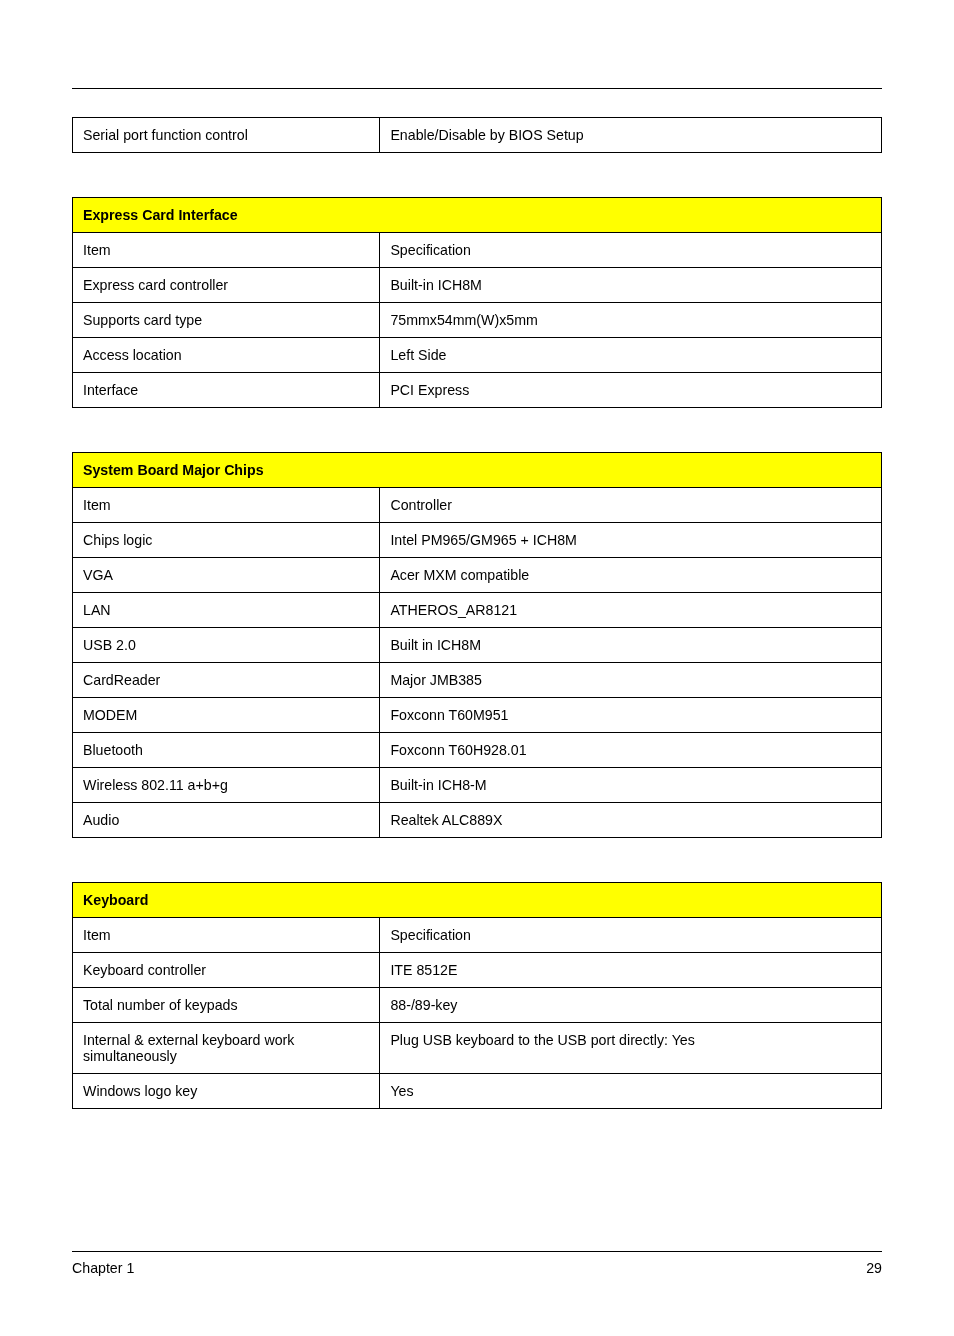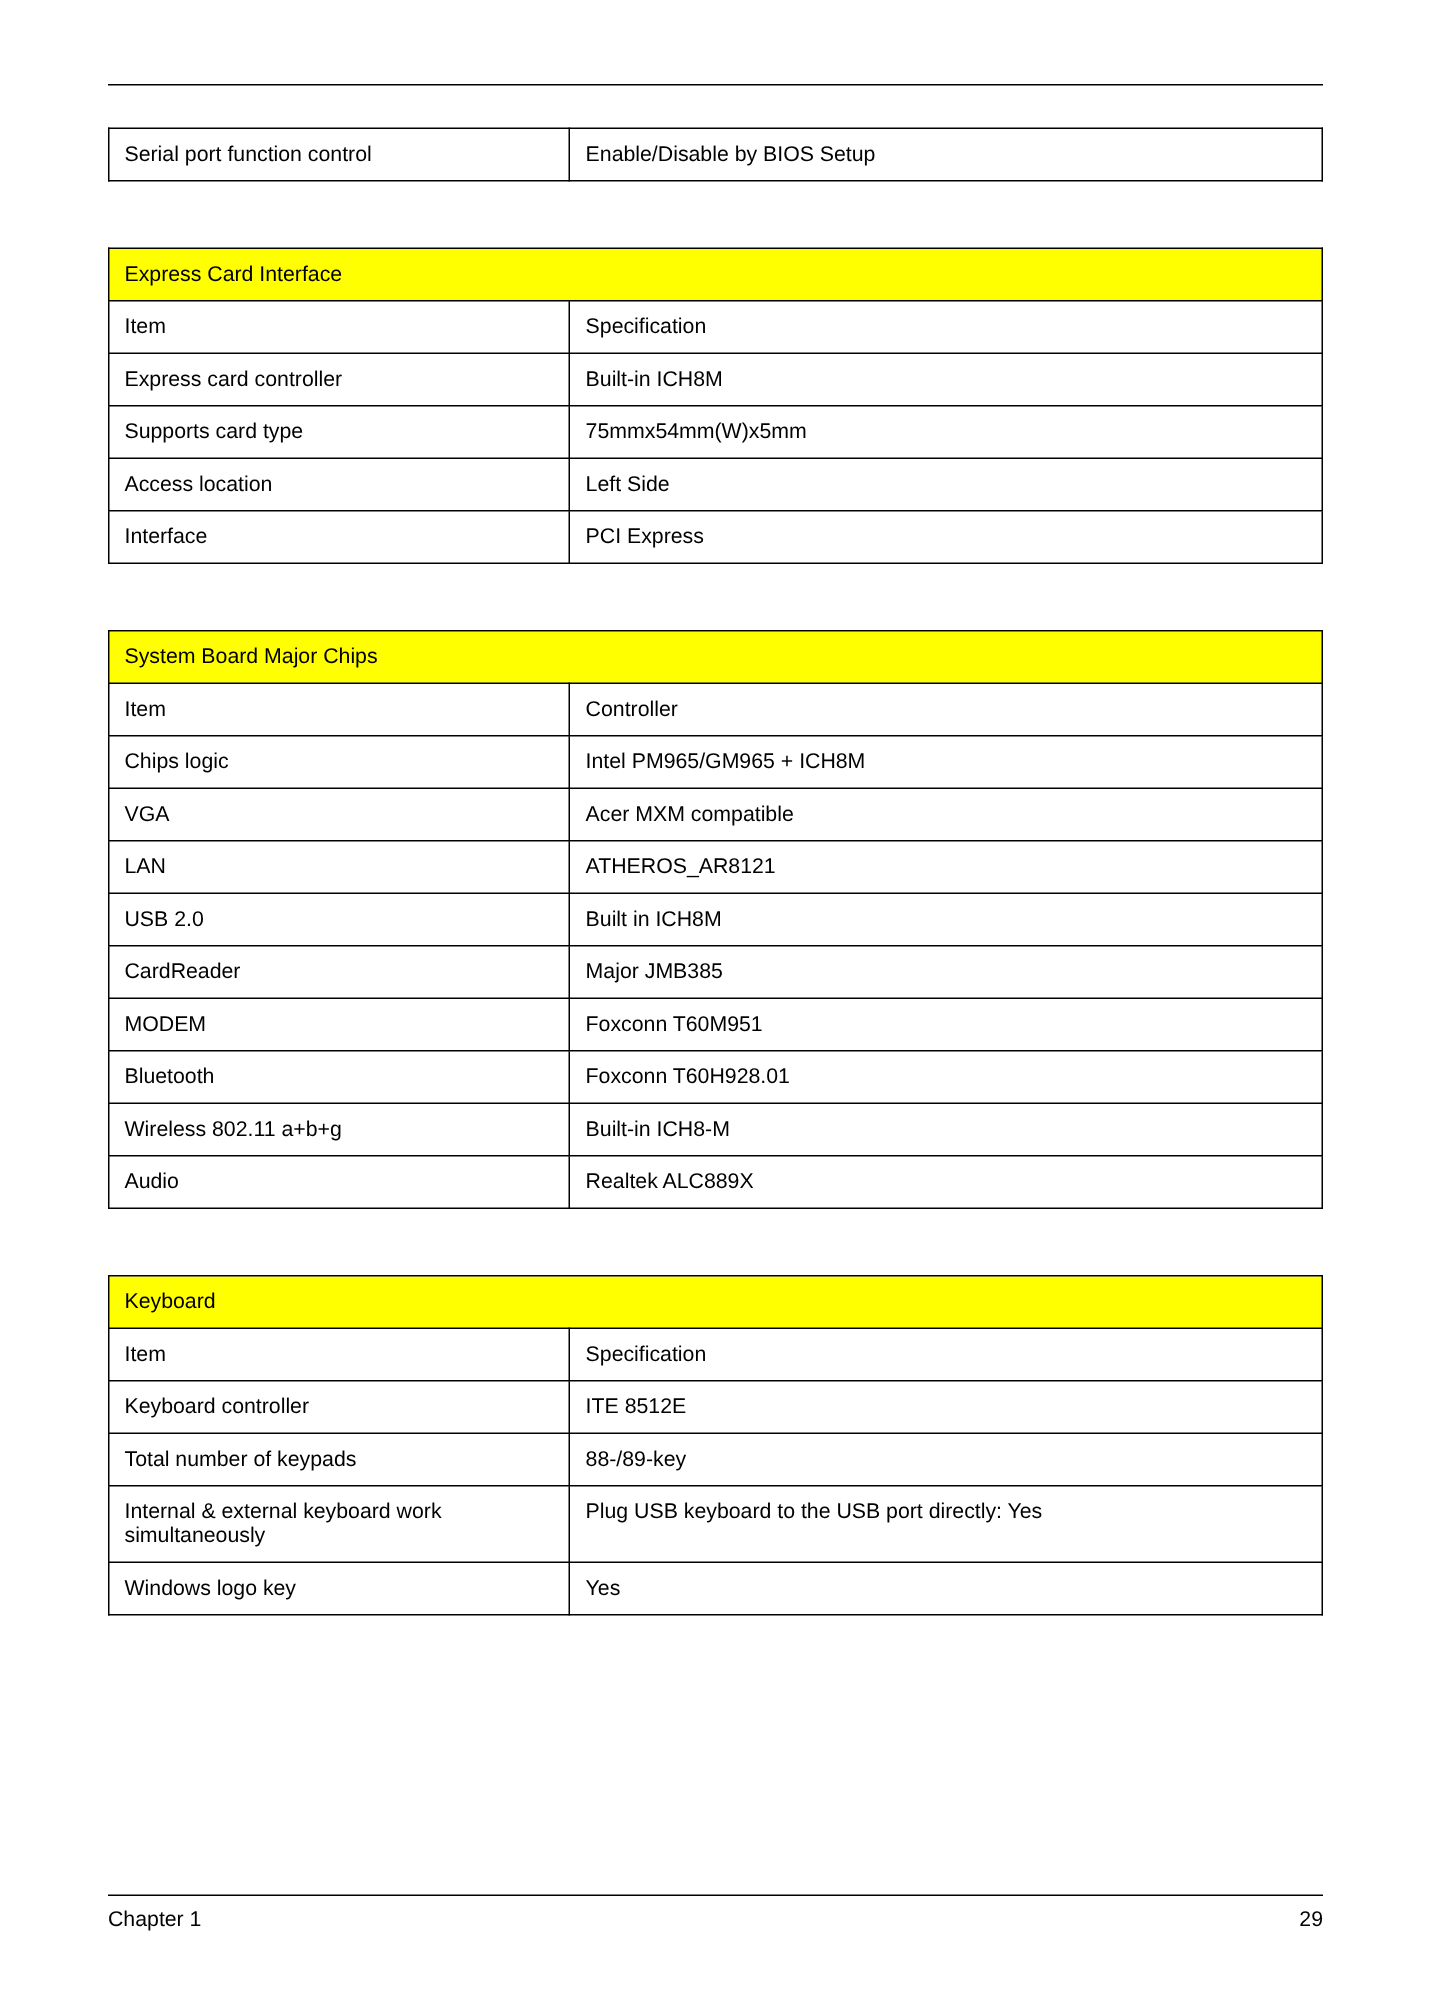--- a/index.html
+++ b/index.html
@@ -7,21 +7,21 @@
     margin: 0;
     padding: 0;
     background: #fff;
     font-family: Arial, Helvetica, sans-serif;
     color: #000;
   }
   .page {
     width: 954px;
     height: 1336px;
     position: relative;
-    padding: 56px 72px 0 72px;
+    padding: 88px 72px 0 72px;
   }
   .hr-top {
     border: none;
     border-top: 1.2px solid #000;
     margin: 0 0 28px 0;
   }
   .spec-table {
     width: 100%;
     border-collapse: collapse;
     table-layout: fixed;
@@ -31,34 +31,34 @@
   .spec-table col.col-spec { width: 62%; }
   .spec-table th, .spec-table td {
     border: 1px solid #000;
     padding: 9px 10px;
     font-size: 14.2px;
     vertical-align: middle;
     text-align: left;
   }
   .section-header {
     background: #ffff00;
-    font-weight: normal;
+    font-weight: bold;
     font-size: 18px;
     padding: 12px 10px;
   }
   .sub-header {
     text-align: center;
     font-weight: normal;
   }
   .single-row-table {
     margin-bottom: 44px;
   }
   .footer {
     position: absolute;
-    bottom: 48px;
+    bottom: 60px;
     left: 72px;
     right: 72px;
   }
   .footer-hr {
     border: none;
     border-top: 1.2px solid #000;
     margin: 0 0 8px 0;
   }
   .footer-row {
     display: flex;

